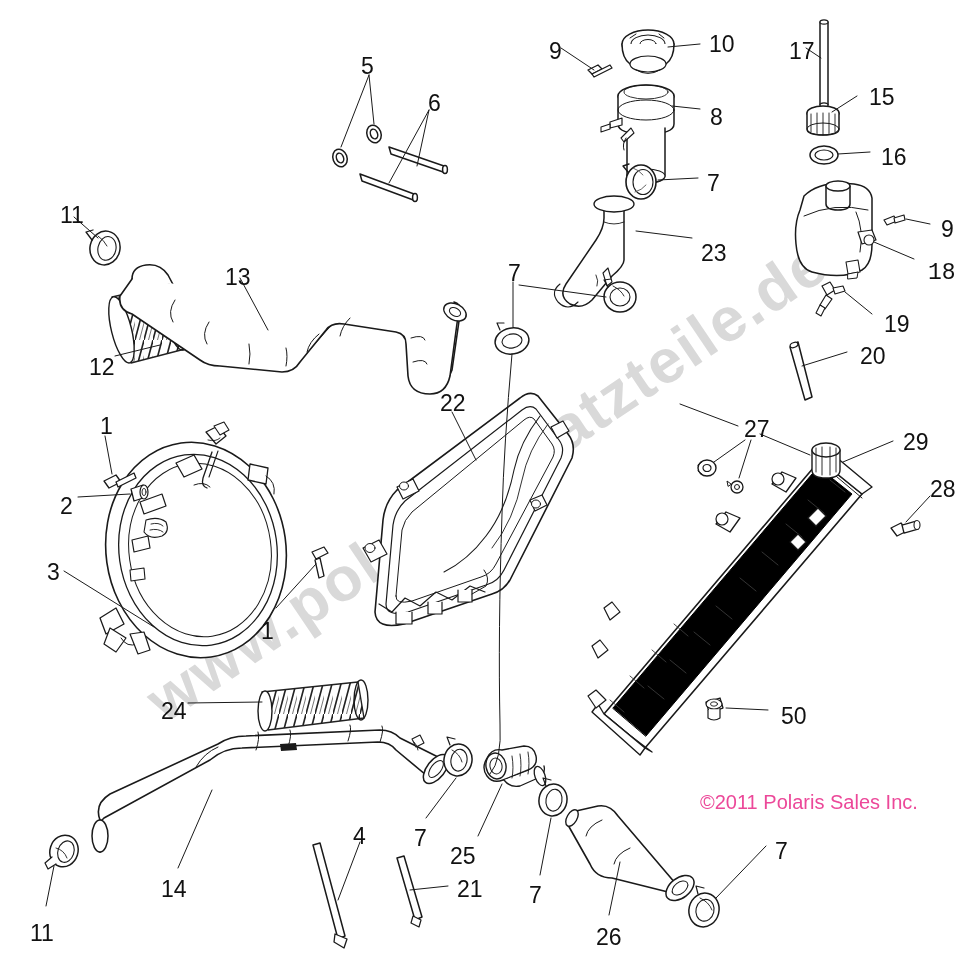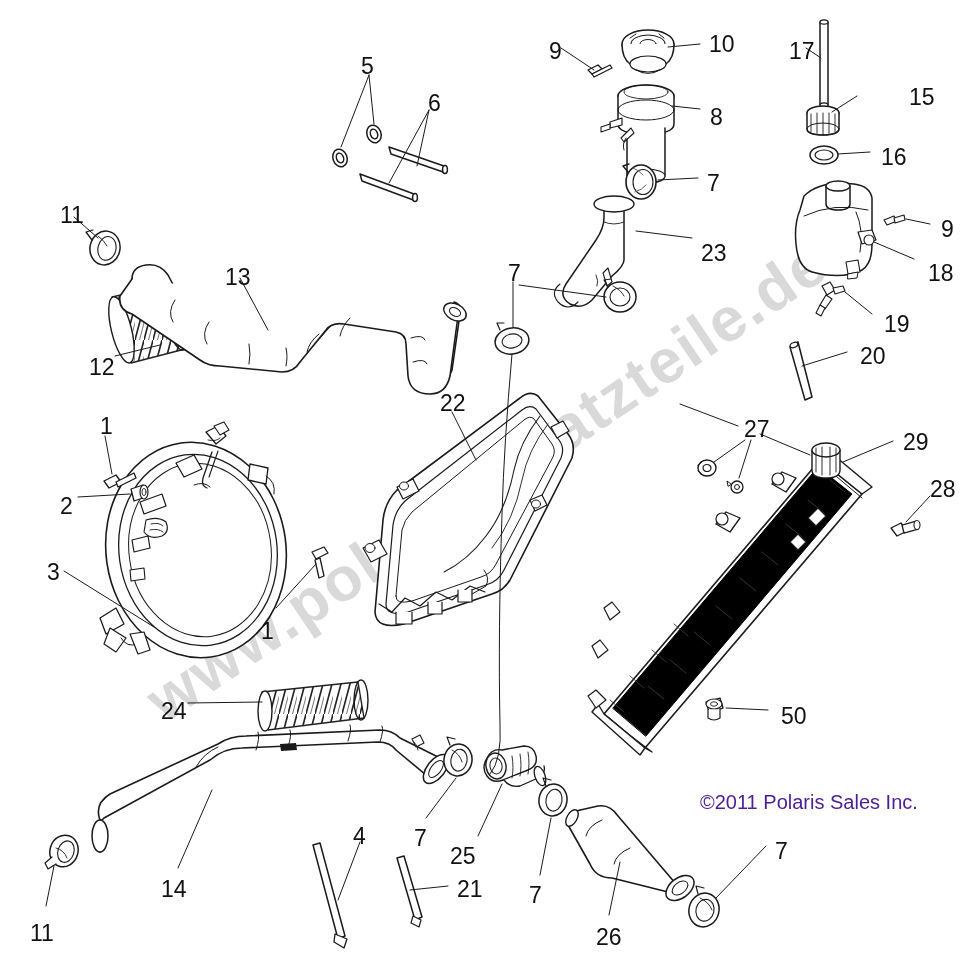--- a/index.html
+++ b/index.html
@@ -7,21 +7,21 @@
     position:relative;width:973px;height:961px;background:#fff;overflow:hidden;
     font-family:"Liberation Sans",sans-serif;
   }
   #art{position:absolute;left:0;top:0;width:973px;height:961px;}
   .lbl{
     position:absolute;font-family:"Liberation Sans",sans-serif;
     font-size:23px;color:#111;line-height:1;white-space:nowrap;
     user-select:none;
   }
   #copyright{
-    position:absolute;left:700px;top:791px;font-size:20px;color:#4c1d95;
+    position:absolute;left:700px;top:791px;font-size:20px;color:#ec4899;
     font-family:"Liberation Sans",sans-serif;white-space:nowrap;
   }
   .wm{
     position:absolute;left:50%;top:50%;
     font-family:"Liberation Sans",sans-serif;
     font-size:62px;font-weight:bold;color:#d9d9d9;
     letter-spacing:2px;white-space:nowrap;
     transform:translate(-50%,-50%) rotate(-34deg);
     pointer-events:none;user-select:none;
   }
@@ -437,27 +437,27 @@
 
     </g>
   </svg>
 
   <div class="lbl" style="left:361px;top:55px;">5</div>
   <div class="lbl" style="left:428px;top:92px;">6</div>
   <div class="lbl" style="left:549px;top:40px;">9</div>
   <div class="lbl" style="left:709px;top:33px;">10</div>
   <div class="lbl" style="left:789px;top:40px;text-align:right;">17</div>
   <div class="lbl" style="left:710px;top:106px;">8</div>
-  <div class="lbl" style="left:869px;top:86px;margin-left:40px;">15</div>
+  <div class="lbl" style="left:869px;top:86px;">15</div>
   <div class="lbl" style="left:881px;top:146px;text-align:center;">16</div>
   <div class="lbl" style="left:707px;top:172px;">7</div>
   <div class="lbl" style="left:60px;top:204px;">11</div>
   <div class="lbl" style="left:941px;top:218px;">9</div>
   <div class="lbl" style="left:701px;top:242px;">23</div>
-  <div class="lbl" style="left:928px;top:262px;">18</div>
+  <div class="lbl" style="left:928px;top:262px;font-family:Liberation Mono, monospace;">18</div>
   <div class="lbl" style="left:225px;top:266px;">13</div>
   <div class="lbl" style="left:508px;top:262px;">7</div>
   <div class="lbl" style="left:884px;top:313px;">19</div>
   <div class="lbl" style="left:89px;top:356px;">12</div>
   <div class="lbl" style="left:860px;top:345px;">20</div>
   <div class="lbl" style="left:440px;top:392px;">22</div>
   <div class="lbl" style="left:100px;top:415px;">1</div>
   <div class="lbl" style="left:744px;top:418px;">27</div>
   <div class="lbl" style="left:903px;top:431px;">29</div>
   <div class="lbl" style="left:60px;top:495px;">2</div>

